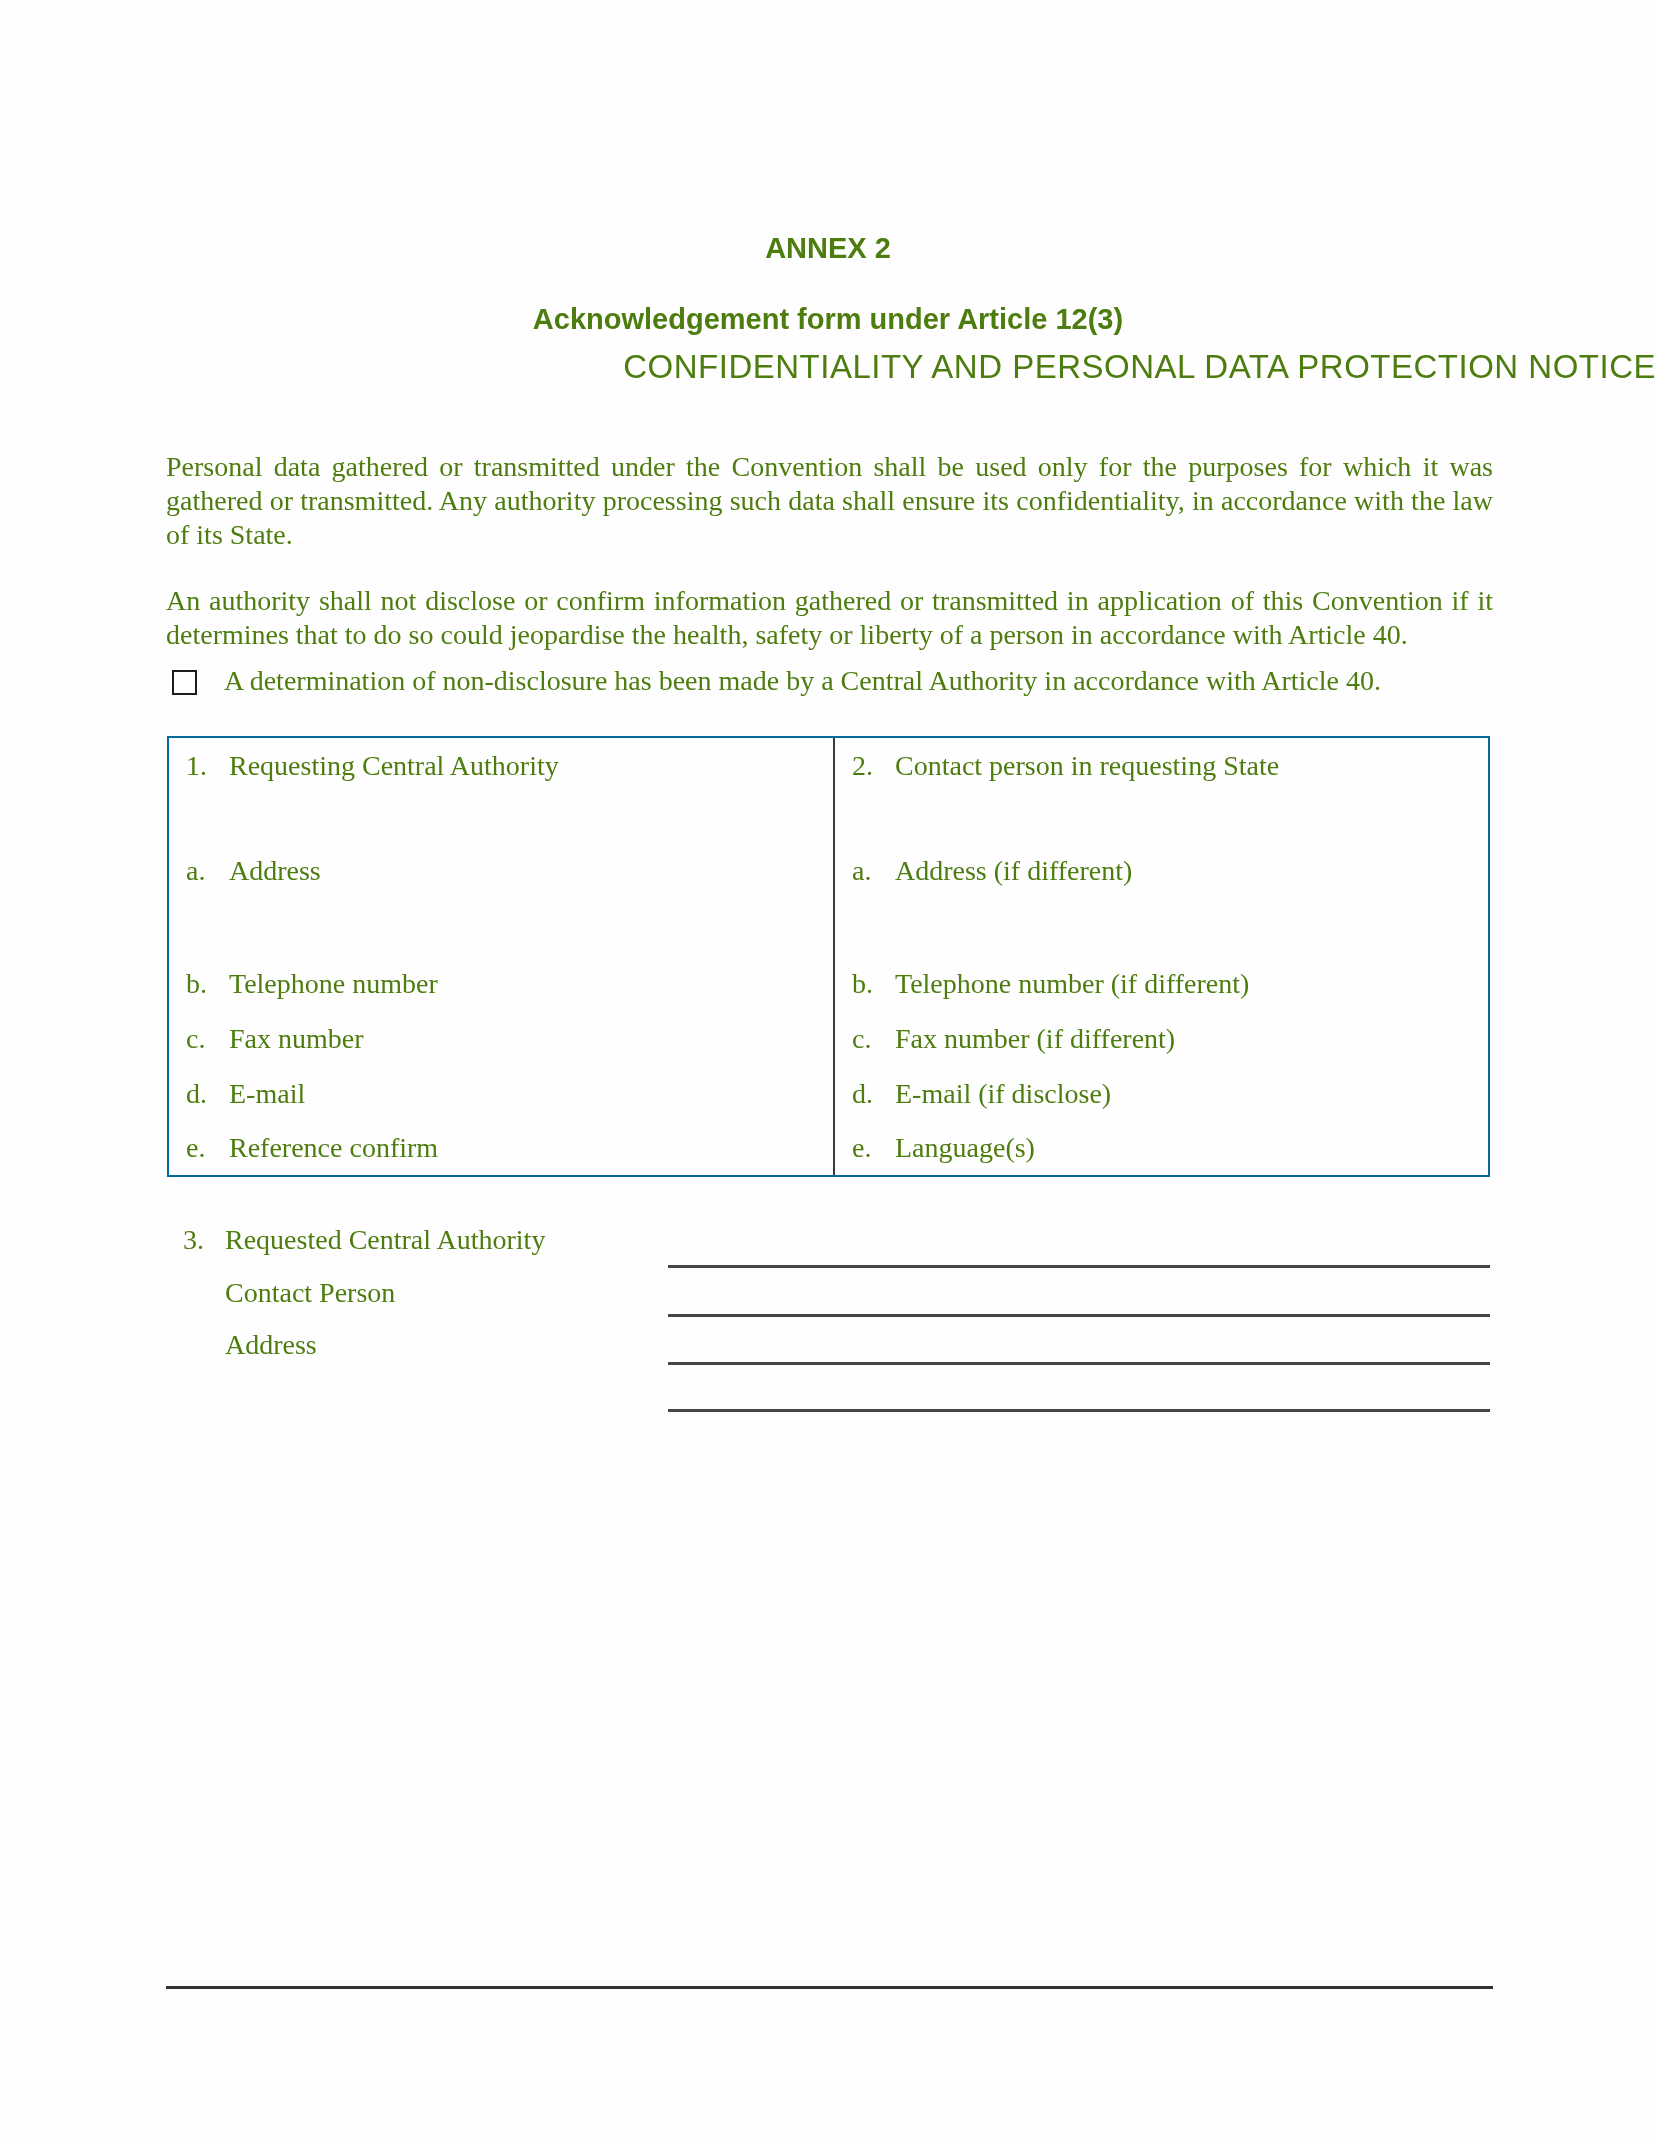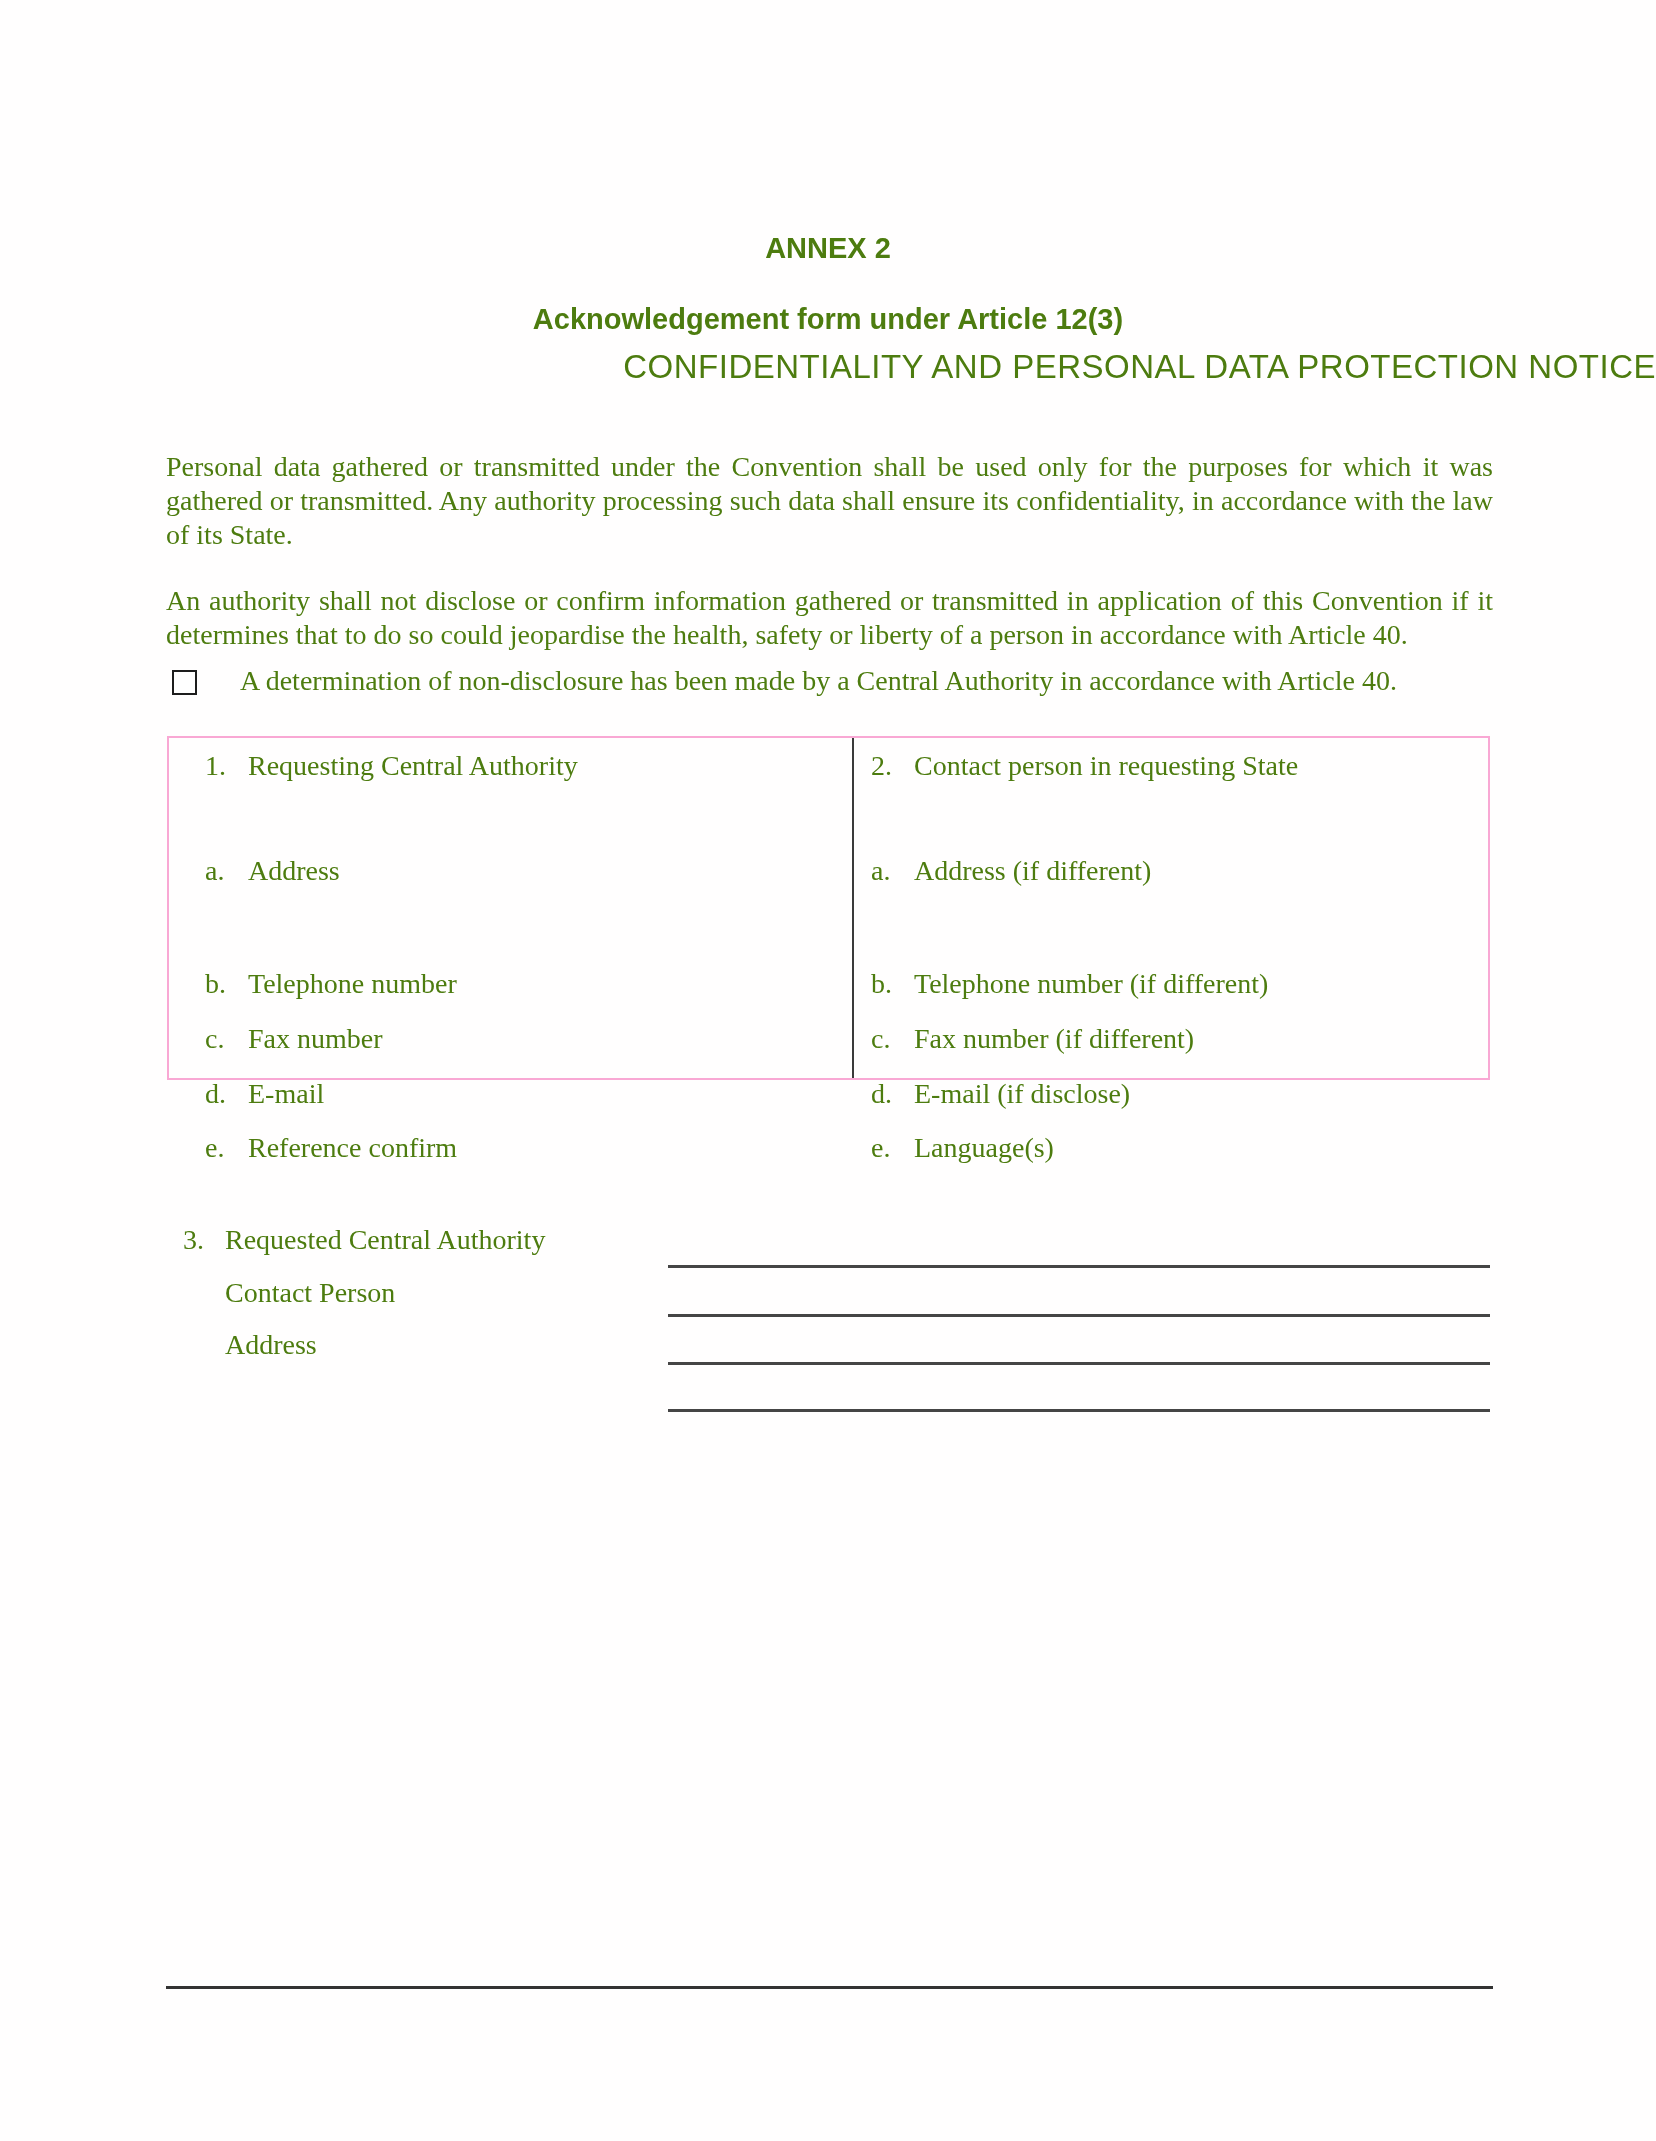--- a/index.html
+++ b/index.html
@@ -48,25 +48,24 @@
     flex: 0 0 auto;
     background: #fff;
     cursor: pointer;
   }
   .cb-label { margin-left: 27px; white-space: nowrap; }
 
   .auth-table {
     left: 167px;
     top: 736px;
     width: 1323px;
-    height: 344px;
-    border: 2px solid #f9a8d4;
+    height: 441px;
+    border: 2px solid #0369a1;
     display: flex;
     box-sizing: border-box;
-    padding-left: 19px;
   }
   .col { position: relative; height: 100%; box-sizing: border-box; }
   .col-left  { width: 666px; border-right: 2px solid #3a3a3a; }
   .col-right { flex: 1; }
   .trow {
     position: absolute;
     left: 0;
     padding-left: 17px;
     font-size: 28px;
     white-space: nowrap;
@@ -106,21 +105,21 @@
   <div class="abs centered h-sans-bold" style="top: 232px;">ANNEX 2</div>
 
   <div class="abs centered h-sans-bold" style="top: 303px;">Acknowledgement form under Article 12(3)</div>
 
   <div class="abs centered h-sans" style="top: 348px; text-align: right;">CONFIDENTIALITY AND PERSONAL DATA PROTECTION NOTICE</div>
 
   <div class="abs para" style="top: 438px;">Personal data gathered or transmitted under the Convention shall be used only for the purposes for which it was gathered or transmitted. Any authority processing such data shall ensure its confidentiality, in accordance with the law of its State.</div>
 
   <div class="abs para" style="top: 572px;">An authority shall not disclose or confirm information gathered or transmitted in application of this Convention if it determines that to do so could jeopardise the health, safety or liberty of a person in accordance with Article 40.</div>
 
-  <div class="abs cb-row" style="top: 665px; gap: 16px;">
+  <div class="abs cb-row" style="top: 665px;">
     <span class="cb-box"></span>
     <span class="cb-label">A determination of non-disclosure has been made by a Central Authority in accordance with Article 40.</span>
   </div>
 
   <div class="abs auth-table">
 
     <div class="col col-left">
       <div class="trow r-head">
         <span class="num">1.</span><span>Requesting Central Authority</span>
       </div>

